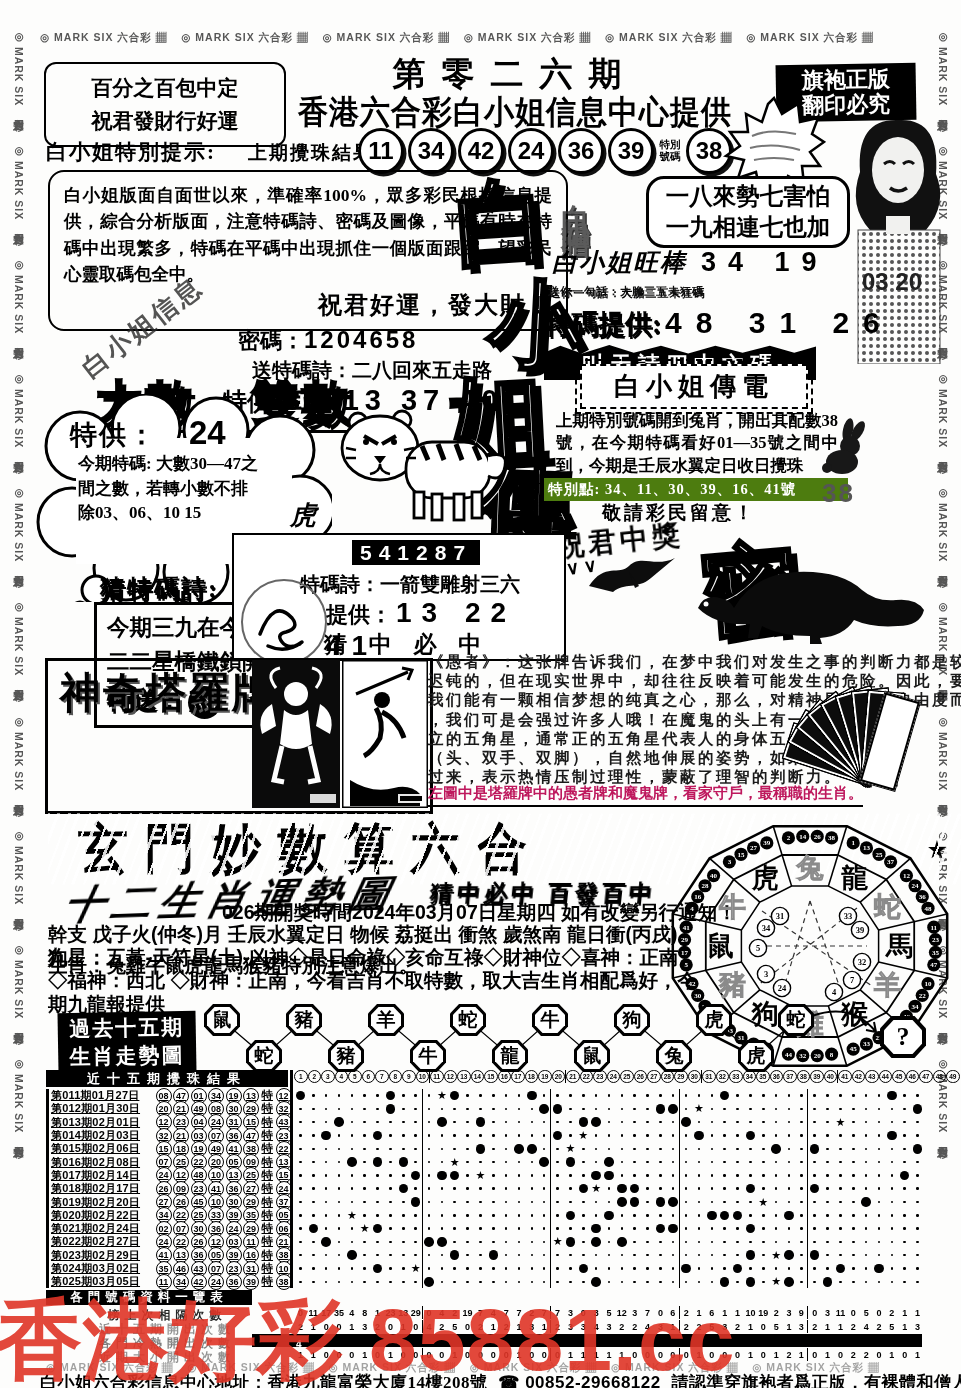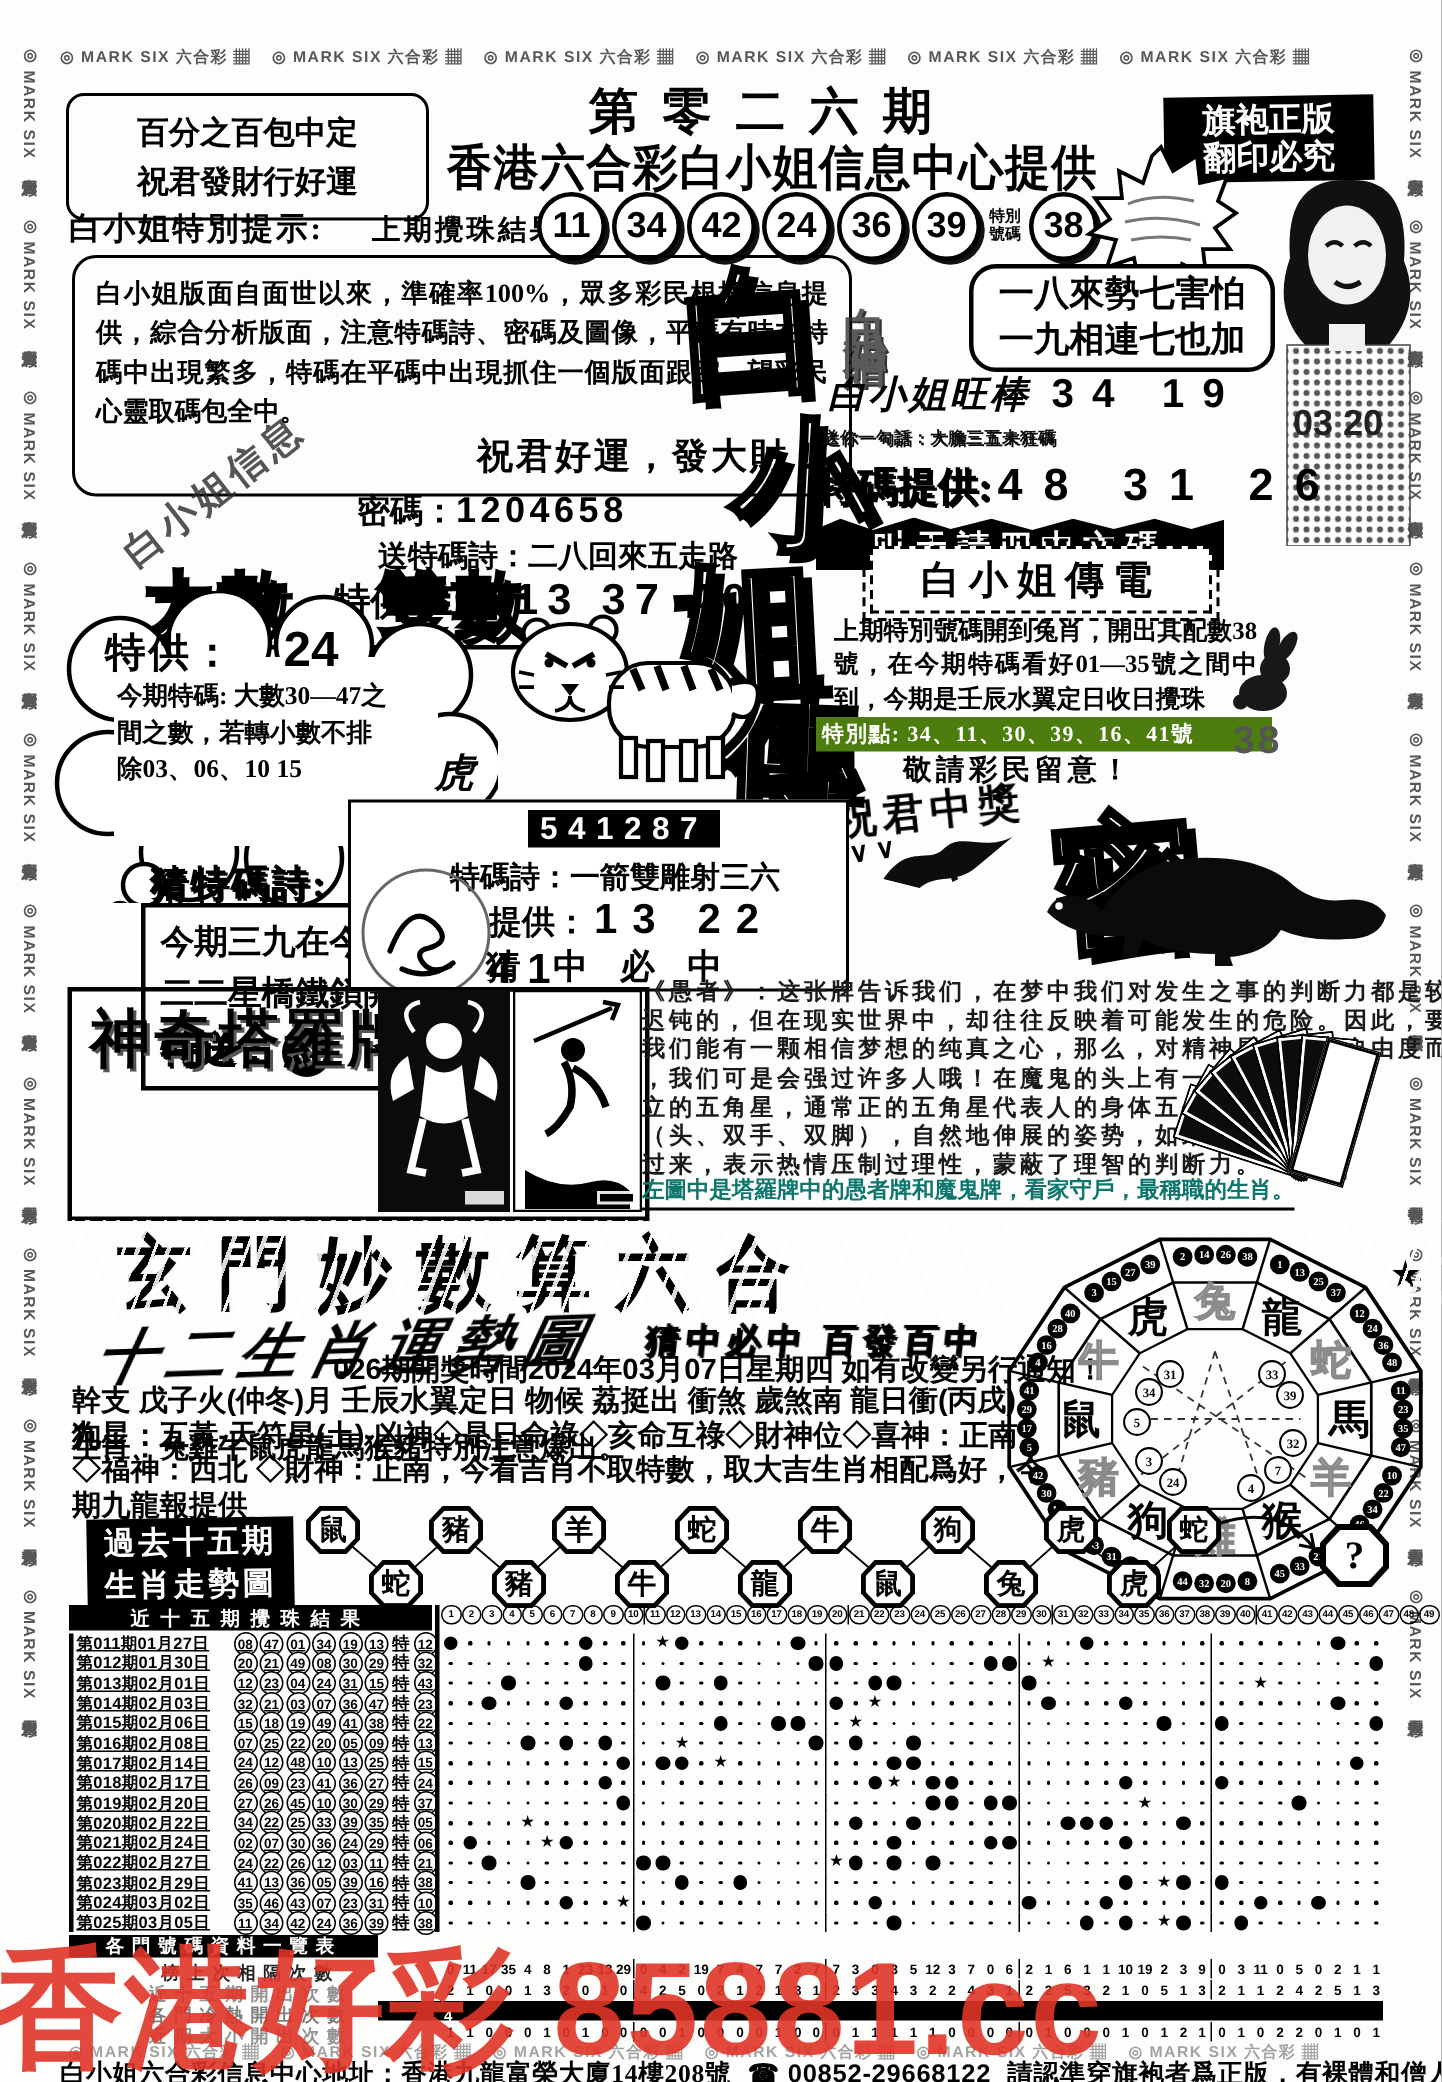--- a/index.html
+++ b/index.html
@@ -48,21 +48,21 @@
   .poembox{border:3px solid #000;padding:6px 10px;font-size:22.5px;font-weight:900;line-height:1.5;}
   .blackball{display:inline-flex;width:33px;height:33px;background:#000;color:#fff;border-radius:50%;
              align-items:center;justify-content:center;font-size:22px;font-weight:900;
              font-family:"Liberation Sans",sans-serif;vertical-align:middle;}
   .pvbox{border:2.5px solid #000;background:#fff;}
   .pvcode{background:#000;color:#fff;font-size:21px;font-weight:900;letter-spacing:7px;padding:1px 8px;
           font-family:"Liberation Sans",sans-serif;}
   .tarotbox{border:3px solid #000;}
   .tarot-title{font-size:40px;font-weight:900;letter-spacing:3px;text-shadow:2px 2px 0 #555;transform:scaleY(1.05);}
   .fool{font-size:15.5px;font-weight:bold;letter-spacing:2.5px;line-height:1.24;color:#1a1a1a;white-space:nowrap;}
-  .foolcap{font-size:15px;font-weight:bold;border-bottom:2px solid #000;padding-bottom:2px;color:#0f766e;}
+  .foolcap{font-size:15px;font-weight:bold;border-bottom:2px solid #000;padding-bottom:2px;color:#be185d;}
   .banner{display:flex;justify-content:space-between;align-items:center;font-size:50px;font-weight:900;
           transform:scaleY(1.08);position:relative;letter-spacing:2px;}
   .banner::after{content:"";position:absolute;inset:-4px;pointer-events:none;
      background:repeating-linear-gradient(112deg,rgba(255,255,255,.95) 0 2px,transparent 2px 8px,
      rgba(255,255,255,.85) 8px 11px,transparent 11px 19px);}
   .sxtitle{font-size:40px;font-weight:900;font-style:italic;transform:skewX(-14deg) rotate(-2deg);
            letter-spacing:7px;filter:blur(.35px);}
   .sxline{font-size:19.5px;font-weight:900;line-height:1.2;}
   .pastlabel{background:#000;color:#fff;text-align:center;font-size:21px;font-weight:900;line-height:1.35;
              letter-spacing:2px;transform:rotate(-1deg);}

